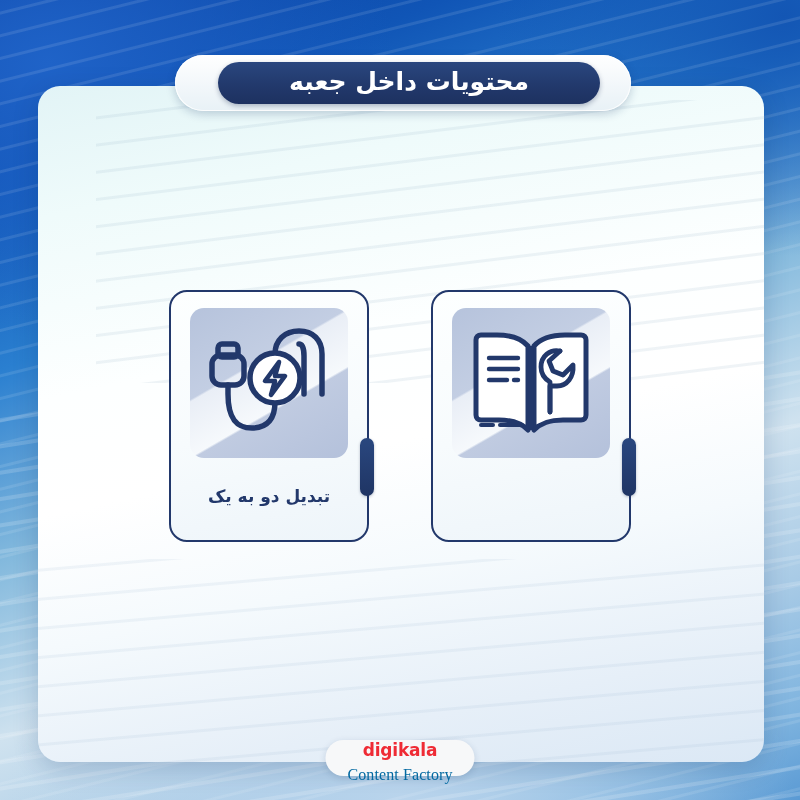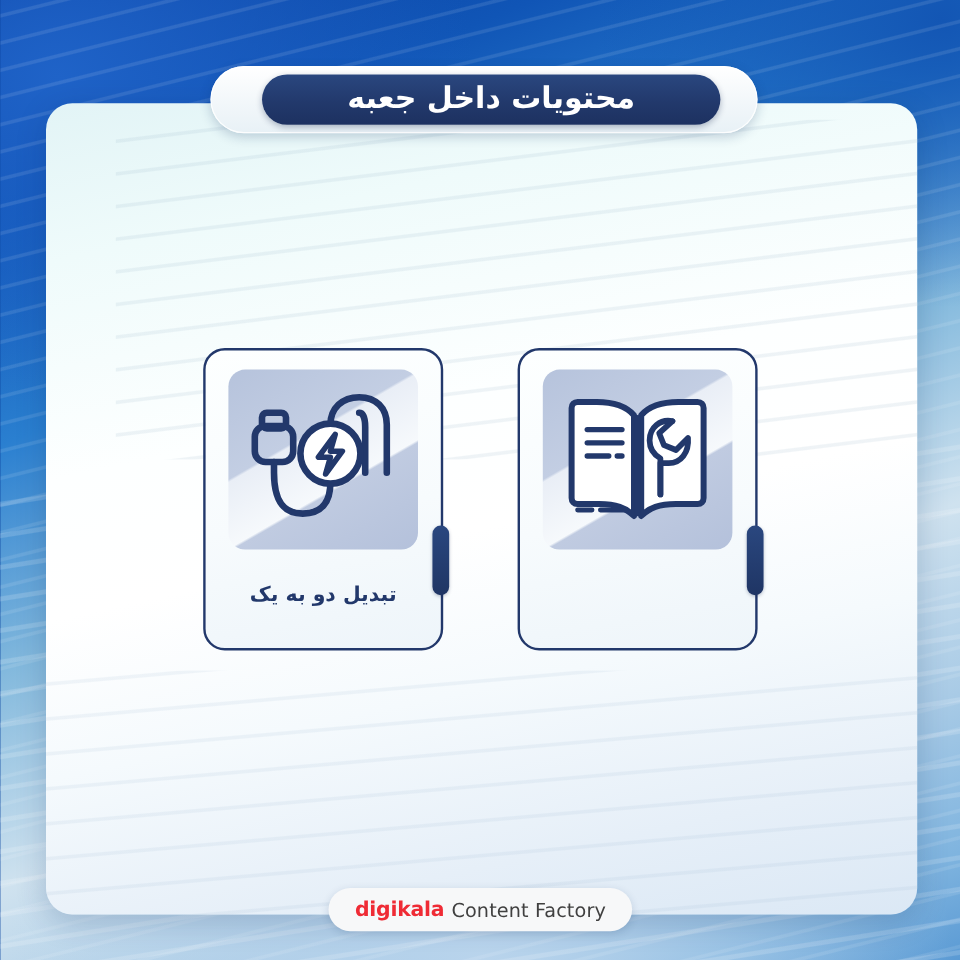--- a/index.html
+++ b/index.html
@@ -226,37 +226,38 @@
     position: absolute;
     left: 50%;
     transform: translateX(-50%);
     bottom: 24px;
     height: 36px;
     padding: 0 22px;
     border-radius: 18px;
     background: #f7f8f9;
     box-shadow: 0 2px 7px rgba(20,50,95,.16);
     display: flex;
-    flex-direction: row;
+    flex-direction: column;
     align-items: center;
     gap: 6px;
     direction: ltr;
   }
 
   #footer-brand {
     color: #ef2b35;
     font-size: 17px;
     font-weight: bold;
     letter-spacing: -.2px;
   }
 
   #footer-sub {
-    color: #404040;
+    color: #0369a1;
     font-size: 16px;
     letter-spacing: .1px;
+    font-family: Liberation Serif, serif;
   }
 </style>
 </head>
 <body>
 
 <div id="backdrop">
   <div id="backdrop-waves"></div>
   <div id="backdrop-waves2"></div>
 </div>
 

